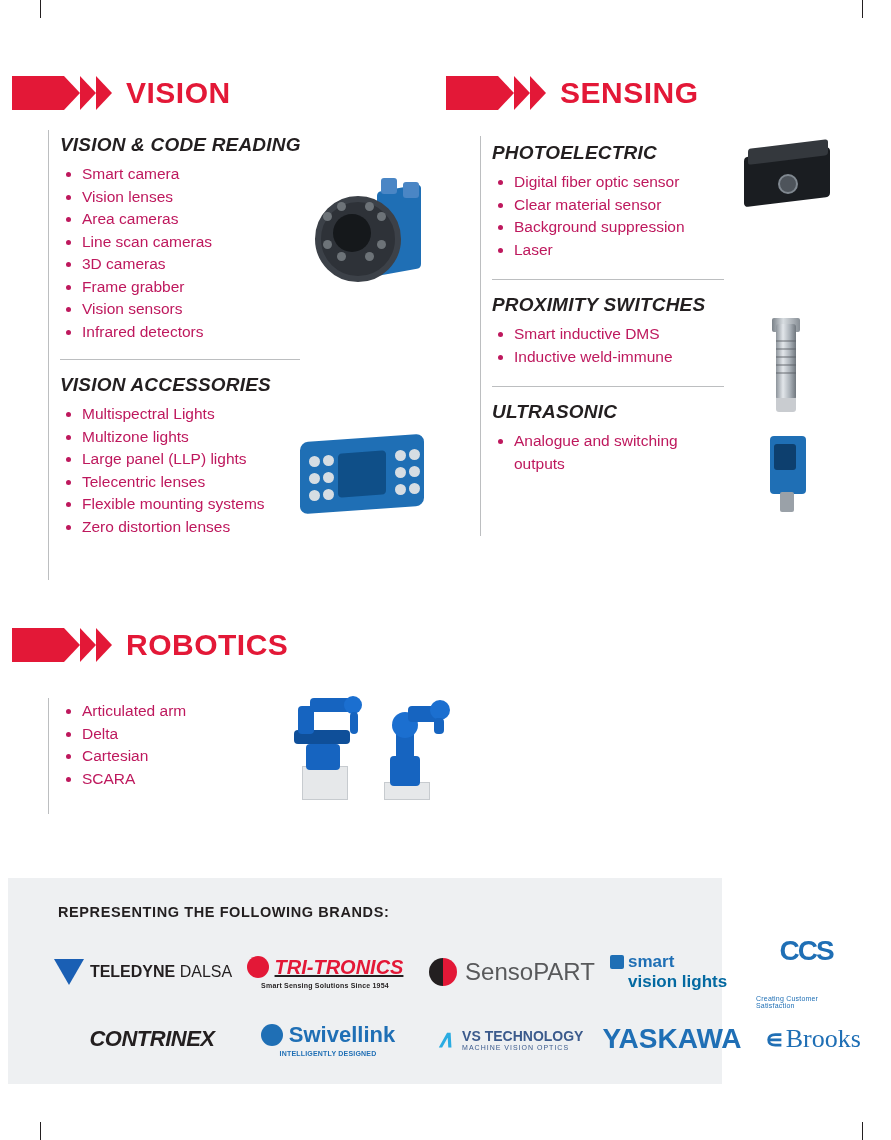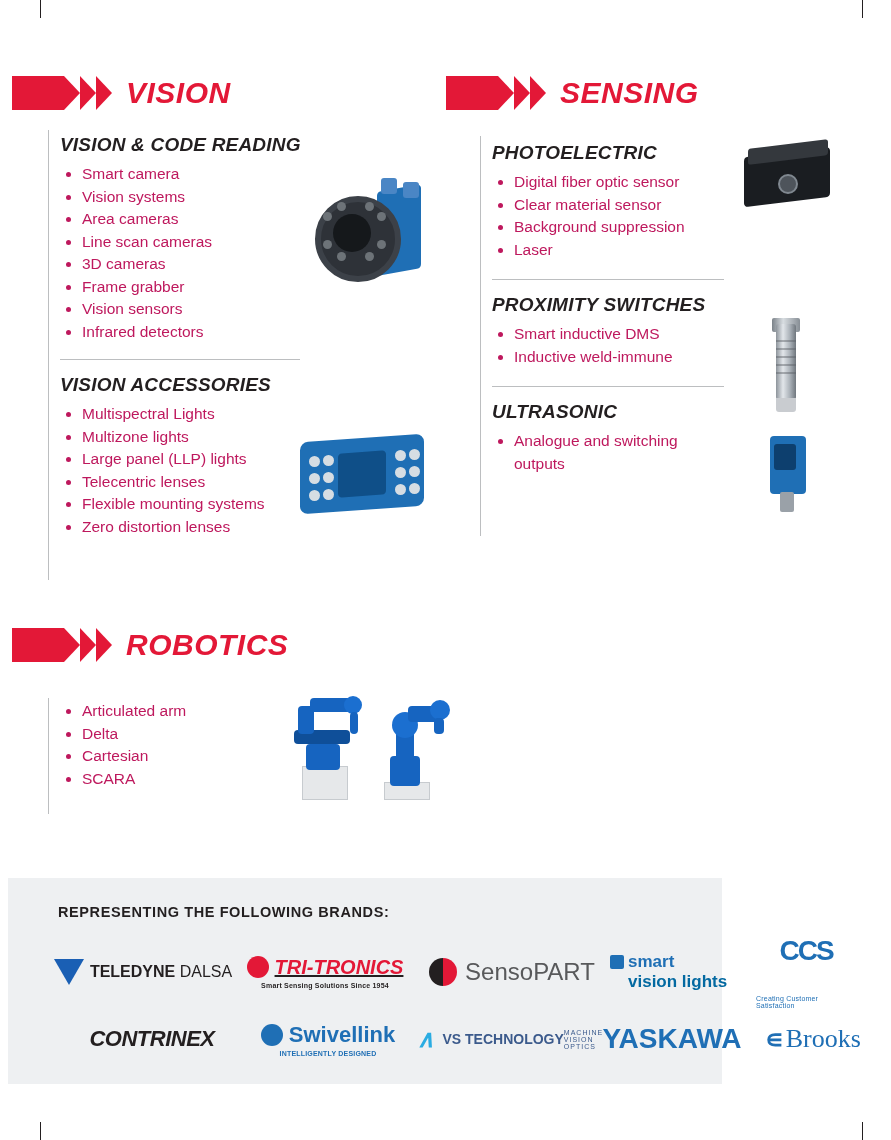--- a/index.html
+++ b/index.html
@@ -55,21 +55,20 @@
     border-bottom: 17px solid transparent;
     border-left: 16px solid #e31837;
   }
   .chev-arrows span:nth-child(1) { left: 0; }
   .chev-arrows span:nth-child(2) { left: 16px; }
   .chev-arrows span:nth-child(3) { left: 32px; }
   .section-title {
     margin-left: 14px;
     font-size: 30px;
     font-weight: bold;
-    font-style: italic;
     color: #e31837;
     letter-spacing: 0.5px;
   }
 
   
   .col {
     position: absolute;
   }
   .col-rule {
     position: absolute;
@@ -319,21 +318,21 @@
   </div>
   <div class="section-title">VISION</div>
 </div>
 
 <div class="col-rule" style="left:48px; top:130px; height:450px;"></div>
 
 <div class="col" style="left:60px; top:134px; width:350px;">
   <div class="group-title">VISION &amp; CODE READING</div>
   <ul class="bullets">
     <li>Smart camera</li>
-    <li>Vision systems</li>
+    <li>Vision lenses</li>
     <li>Area cameras</li>
     <li>Line scan cameras</li>
     <li>3D cameras</li>
     <li>Frame grabber</li>
     <li>Vision sensors</li>
     <li>Infrared detectors</li>
   </ul>
 
   <div class="divider" style="width:240px; margin-top:16px;"></div>
 
@@ -527,21 +526,21 @@
   <div class="brand" style="left:232px; top:140px; width:176px; height:42px; flex-direction:column;">
     <div style="display:flex;align-items:center;">
       <span style="display:inline-block;width:22px;height:22px;background:#1f6fb5;border-radius:50%;margin-right:6px;"></span>
       <span class="brand-txt" style="font-size:22px;color:#1f6fb5;">Swivellink</span>
     </div>
     <span class="sub" style="color:#1f6fb5;font-weight:bold;margin-top:2px;">INTELLIGENTLY DESIGNED</span>
   </div>
 
   <div class="brand" style="left:414px; top:140px; width:176px; height:42px;">
     <span style="display:inline-block;color:#2aace2;font-size:24px;font-style:italic;font-weight:bold;margin-right:8px;">∧</span>
-    <span style="display:flex;flex-direction:row;align-items:center;">
+    <span style="display:flex;flex-direction:column;">
       <span class="brand-txt" style="font-size:14px;color:#3b5a8c;">VS TECHNOLOGY</span>
       <span class="sub" style="color:#3b5a8c;letter-spacing:1px;">MACHINE VISION OPTICS</span>
     </span>
   </div>
 
   <div class="brand" style="left:580px; top:140px; width:168px; height:42px;">
     <span class="brand-txt" style="font-size:28px;color:#1f6fb5;">YASKAWA</span>
   </div>
 
   <div class="brand" style="left:740px; top:140px; width:130px; height:42px;">

